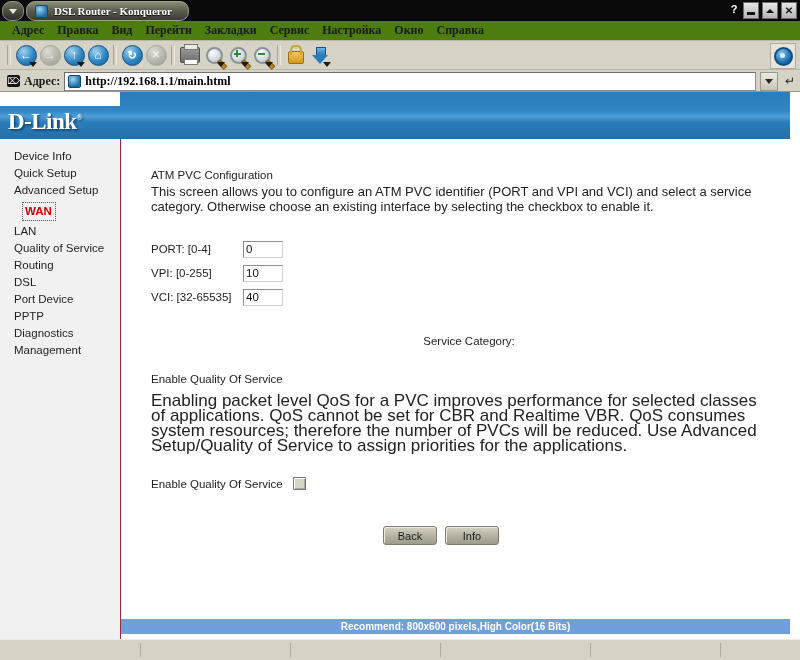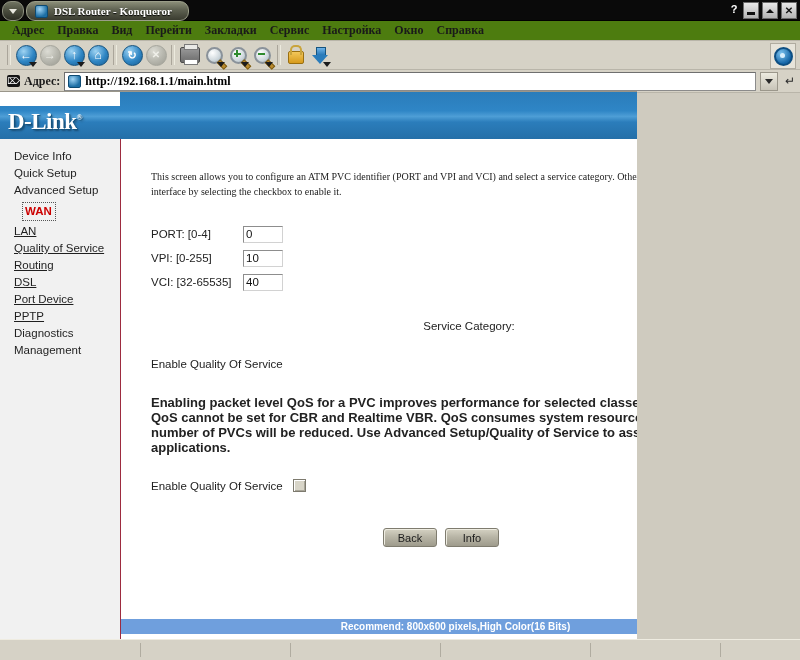--- a/index.html
+++ b/index.html
@@ -164,21 +164,21 @@
     border:1px solid #9b978b;display:flex;align-items:center;justify-content:center;
   }
   .addrdrop .tri{width:0;height:0;border-left:4px solid transparent;border-right:4px solid transparent;border-top:5px solid #2a2a2a;}
   .gobtn{
     width:16px;height:17px;display:flex;align-items:center;justify-content:center;
     font-size:12px;color:#2b2b2b;
   }
 
   
   .viewport{
-    position:absolute;left:0;top:91px;width:637px;height:548px;
+    position:absolute;left:0;top:91px;width:800px;height:548px;
     background:#ffffff;overflow:hidden;
     border-top:1px solid #9a968a;
   }
   .pagewrap{position:relative;width:790px;height:548px;background:#fff;}
 
   
   .banner{
     position:absolute;left:0;top:0;width:790px;height:47px;
     background:linear-gradient(180deg,#2a7cba 0%,#2f86c6 40%,#4e9ed6 52%,#2b7dbb 64%,#246fa8 100%);
   }
@@ -197,35 +197,35 @@
   
   .sidebar{
     position:absolute;left:0;top:47px;width:120px;height:570px;
     background:#f1f1f1;border-right:1px solid #9d2b3f;
     padding-top:9px;
   }
   .navitem{
     font-size:11.5px;color:#1f1f1f;padding:2px 0 2px 14px;white-space:nowrap;
     line-height:13px;
   }
-  .navitem.sub{text-decoration:underline;}
+  .navitem.sub{}
   .navitem.active{
     color:#cc0000;font-weight:bold;
     display:inline-block;margin-left:22px;padding-left:2px;padding-right:3px;
     border:1px dotted #555;
   }
   .navrow-active{padding:2px 0 2px 0;}
 
   
   .content{
     position:absolute;left:121px;top:47px;width:669px;height:570px;background:#ffffff;
   }
   .c-inner{padding:30px 0 0 30px;}
   .h-title{font-size:11.5px;color:#222;margin-bottom:3px;}
-  .p-text{font-size:10px;color:#222;line-height:15px;max-width:620px;font-family:Liberation Serif, serif;}
+  .p-text{font-size:13px;color:#222;line-height:15px;max-width:620px;}
 
   .fieldgrid{margin-top:24px;}
   .frow{display:flex;align-items:center;height:22px;margin-bottom:2px;}
   .flabel{font-size:11.5px;color:#222;width:92px;}
   .finput{
     width:34px;height:15px;background:#fff;font-size:11.5px;color:#111;
     border:1px solid #8d8d8d;border-right-color:#d2d2d2;border-bottom-color:#d2d2d2;
     padding:0 2px;line-height:15px;font-family:"Liberation Sans", sans-serif;
   }
 
@@ -245,21 +245,21 @@
   .selectbox .sel-arrow{
     width:15px;height:17px;display:flex;align-items:center;justify-content:center;
     border-left:1px solid #a7a497;
   }
   .selectbox .sel-arrow i{
     width:0;height:0;border-left:5px solid transparent;border-right:5px solid transparent;
     border-top:6px solid #1b1b1b;display:block;
   }
 
   .qos-head{font-size:11.5px;color:#222;margin-top:26px;}
-  .qos-body{font-size:13px;color:#222;line-height:15px;max-width:622px;margin-top:25px;font-weight:bold;}
+  .qos-body{font-size:17px;color:#222;line-height:15px;max-width:622px;margin-top:8px;}
   .qos-check{display:flex;align-items:center;margin-top:24px;gap:10px;}
   .qos-check .lbl{font-size:11.5px;color:#222;}
   .checkbox{
     width:11px;height:11px;background:#d8d5c8;
     border:1px solid #7d7a6e;
     box-shadow:inset 1px 1px 0 #ffffff, inset -1px -1px 0 #a8a598;
   }
 
   .btnrow{display:flex;justify-content:center;gap:8px;margin-top:36px;width:580px;}
   .gbtn{
@@ -422,20 +422,21 @@
         <div class="navitem sub">Routing</div>
         <div class="navitem sub">DSL</div>
         <div class="navitem sub">Port Device</div>
         <div class="navitem sub">PPTP</div>
         <div class="navitem">Diagnostics</div>
         <div class="navitem">Management</div>
       </div>
 
       <div class="content">
         <div class="c-inner">
+          <div class="h-title">ATM PVC Configuration</div>
           <div class="p-text">This screen allows you to configure an ATM PVC identifier (PORT and VPI and VCI) and select a service category. Otherwise choose an existing interface by selecting the checkbox to enable it.</div>
 
           <div class="fieldgrid">
             <div class="frow">
               <span class="flabel">PORT: [0-4]</span>
               <span class="finput">0</span>
             </div>
             <div class="frow">
               <span class="flabel">VPI: [0-255]</span>
               <span class="finput">10</span>

